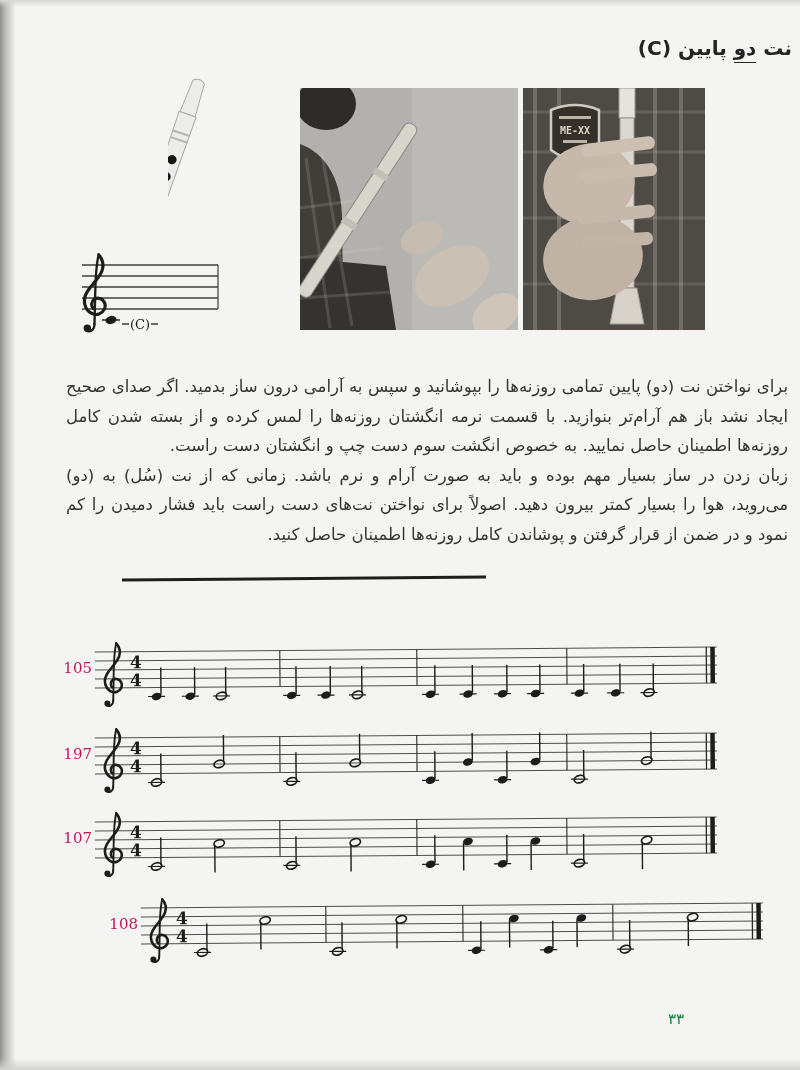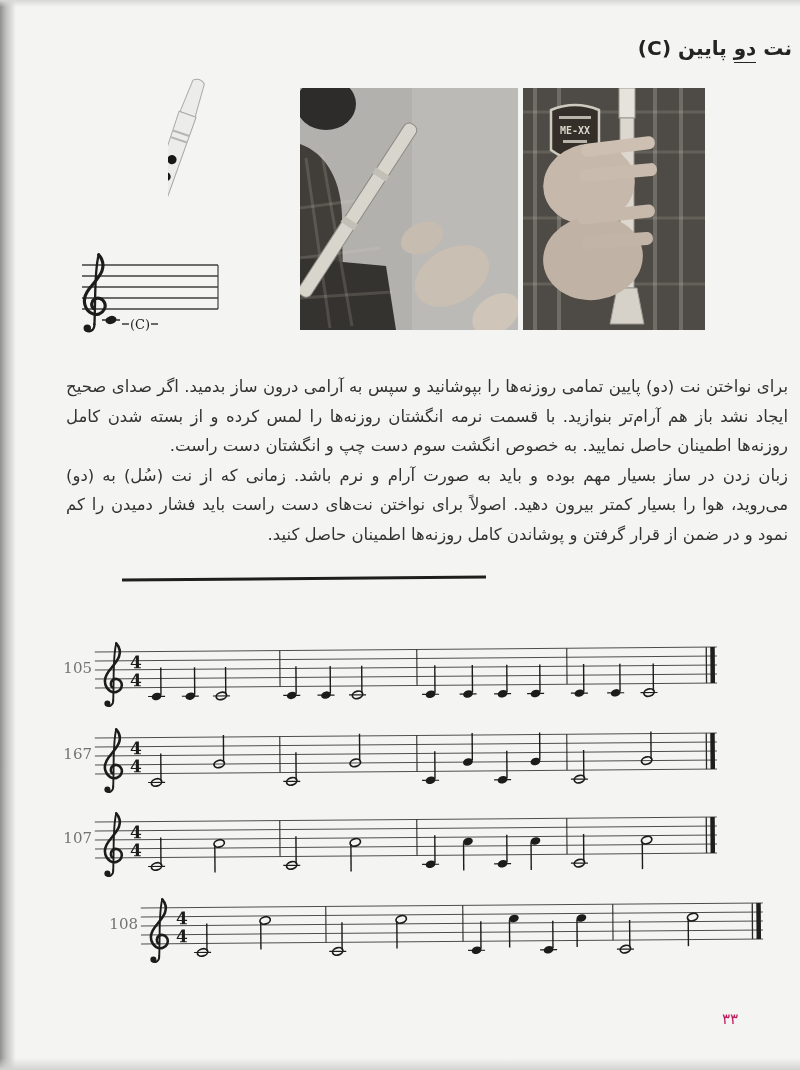--- a/index.html
+++ b/index.html
@@ -32,24 +32,24 @@
     direction:rtl;text-align:justify;color:#333331;
     font-size:16.5px;line-height:29.5px;
   }
   .paras p{margin:0;}
 
   .divider{position:absolute;left:122px;top:577px;width:364px;height:3px;
     background:#1e1e1c;transform:rotate(-0.5deg);}
 
   .system{position:absolute;left:0;width:800px;height:84px;}
   .sys-label{position:absolute;left:56px;width:36px;text-align:right;
-    font-family:"DejaVu Serif",serif;font-size:15px;color:#737373;}
+    font-family:"DejaVu Serif",serif;font-size:15px;color:#be185d;}
   .sys-svg{position:absolute;left:86px;top:0;transform:rotate(-0.45deg);transform-origin:0 50%;}
 
-  .pagenum{position:absolute;left:722px;top:1010px;font-size:15px;color:#be185d;direction:rtl;}
+  .pagenum{position:absolute;left:668px;top:1010px;font-size:15px;color:#15803d;direction:rtl;}
   .intro-staff{position:absolute;left:60px;top:248px;}
   .recorder-diagram{position:absolute;left:168px;top:76px;}
 </style>
 </head>
 <body>
 
 <div class="page">
 
   <div class="edge-left"></div>
   <div class="edge-top"></div>
@@ -255,21 +255,21 @@
             <line x1="533.975" y1="55.4" x2="533.975" y2="28" stroke="#1c1c1a" stroke-width="1.4"></line>
           </g>
           <g>
             <line x1="554.425" y1="57" x2="571.425" y2="57" stroke="#1c1c1a" stroke-width="1.2"></line>
             <ellipse cx="562.925" cy="57" rx="5.3" ry="3.6" transform="rotate(-16 562.925 57)" fill="none" stroke="#1c1c1a" stroke-width="1.7"></ellipse>
             <line x1="567.3249999999999" y1="55.4" x2="567.3249999999999" y2="28" stroke="#1c1c1a" stroke-width="1.4"></line>
           </g>
         </svg>
       </div>
       <div class="system" style="top: 726px;">
-        <div class="sys-label" style="top: 19px;">167</div>
+        <div class="sys-label" style="top: 19px;">197</div>
         <svg class="sys-svg" width="648" height="84">
           <line x1="9" y1="12" x2="631" y2="12" stroke="#4e4e4c" stroke-width="1.05"></line>
           <line x1="9" y1="21" x2="631" y2="21" stroke="#4e4e4c" stroke-width="1.05"></line>
           <line x1="9" y1="30" x2="631" y2="30" stroke="#4e4e4c" stroke-width="1.05"></line>
           <line x1="9" y1="39" x2="631" y2="39" stroke="#4e4e4c" stroke-width="1.05"></line>
           <line x1="9" y1="48" x2="631" y2="48" stroke="#4e4e4c" stroke-width="1.05"></line>
           <g transform="translate(12,12) scale(1.125)">
             <use href="#gclef"></use>
           </g>
           <g>

